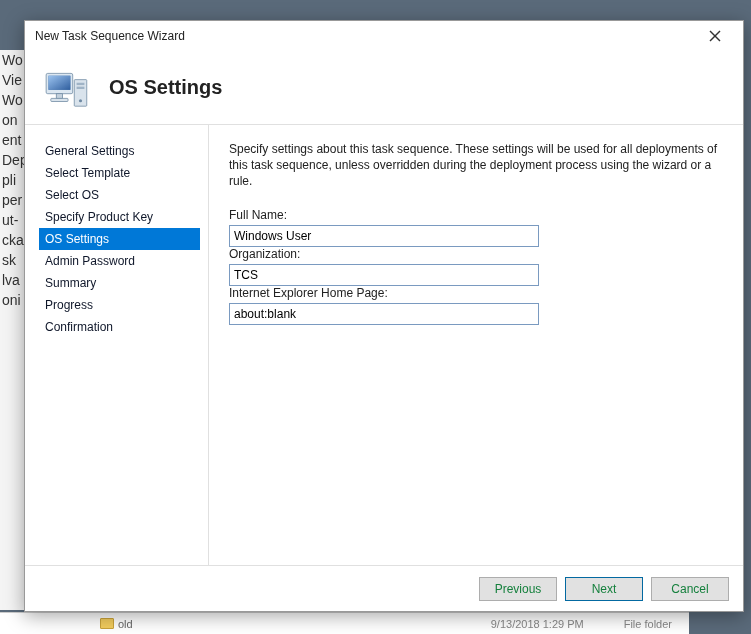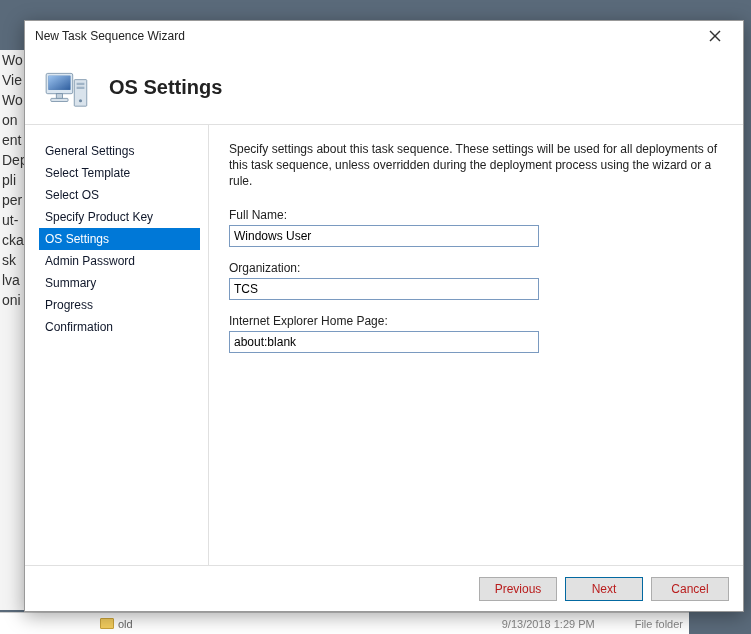--- a/index.html
+++ b/index.html
@@ -7,21 +7,21 @@
   body { width: 751px; height: 634px; background: #5a6a7a; position: relative; overflow: hidden; }
 
   
   .bg-strip { position: absolute; left: 0; top: 50px; width: 24px; height: 560px; background: #f4f4f4; color: #333; font-size: 14px; overflow: hidden; }
   .bg-strip div { padding: 2px 2px; white-space: nowrap; }
   .bg-taskbar { position: absolute; left: 0; bottom: 0; width: 689px; height: 22px; background: #ffffff; color: #666; font-size: 11px; border-top: 1px solid #ccc; display: flex; align-items: center; }
   .bg-taskbar .folder { margin-left: 100px; display:flex; align-items:center; gap:4px;}
   .bg-taskbar .folder-icon { width:14px; height:11px; background:#f3cd5e; border:1px solid #caa33a; border-radius:1px; display:inline-block;}
   .bg-taskbar .spacer { flex: 1; }
   .bg-taskbar .time { margin-right: 40px; color:#888;}
-  .bg-taskbar .ff { margin-right: 6px; color:#888;}
+  .bg-taskbar .ff { margin-right: 17px; color:#888;}
 
   
   .wizard {
     position: absolute;
     left: 24px; top: 20px;
     width: 720px; height: 592px;
     background: #ffffff;
     border: 1px solid #999;
     box-shadow: 0 4px 18px rgba(0,0,0,0.35);
     display: flex; flex-direction: column;
@@ -74,21 +74,21 @@
     padding-right: 14px;
   }
 
   .main {
     flex: 1;
     padding: 16px 24px 8px 20px;
     color: #222;
     font-size: 12px;
   }
   .main .desc { line-height: 1.35; margin-bottom: 18px; }
-  .field-label { margin-top: 14px; margin-bottom: 3px; }
+  .field-label { margin-bottom: 3px; }
   .field-input {
     width: 310px;
     height: 22px;
     padding: 1px 4px;
     font-size: 12px;
     font-family: inherit;
     border: 1px solid #7a9ac0;
     outline: none;
     background: #fff;
   }
@@ -98,21 +98,21 @@
     border-top: 1px solid #e0e0e0;
     display: flex; align-items: center; justify-content: flex-end;
     gap: 8px; padding-right: 14px;
     background: #fff;
   }
   .btn {
     width: 78px; height: 24px;
     font-size: 12px; font-family: inherit;
     background: #e1e1e1;
     border: 1px solid #adadad;
-    color: #b91c1c;
+    color: #15803d;
     cursor: pointer;
   }
   .btn.default {
     border: 1px solid #0369a1;
   }
 
   
   .computer-icon svg { width: 50px; height: 48px; }
 </style>
 </head>

